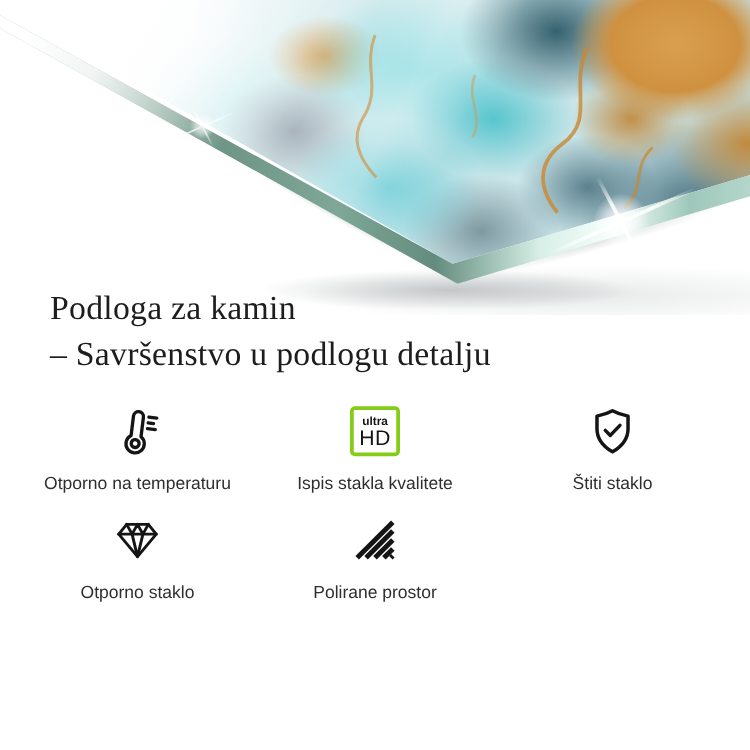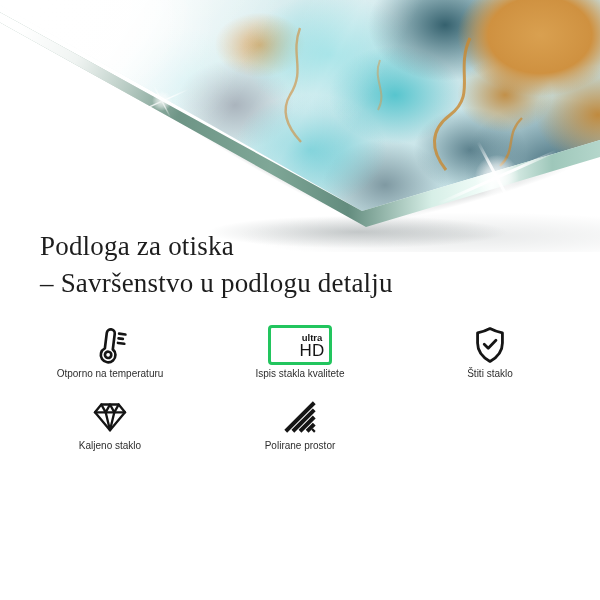--- a/index.html
+++ b/index.html
@@ -73,24 +73,24 @@
   
   .content{position:absolute;top:228px;left:0;right:0;padding:0 40px;}
   .headline{font-family:"Liberation Serif", serif;font-size:27px;line-height:37px;
     color:#1d1d1d;font-weight:400;letter-spacing:0.2px;}
   .description{margin:13px 0 0 0;max-width:528px;font-size:13.6px;line-height:26px;
     color:#404040;letter-spacing:0.1px;}
   
   .features{margin:21px 0 0 -25px;display:grid;grid-template-columns:190px 190px 190px;row-gap:16px;}
   .feature{display:flex;flex-direction:column;align-items:center;}
   .feature .icon-wrap{height:44px;display:flex;align-items:center;justify-content:center;}
-  .feature .label{margin-top:1px;font-size:10px;color:#2e2e2e;}
+  .feature .label{margin-top:11px;font-size:14px;color:#2e2e2e;}
   .feature svg{stroke:#151515;fill:none;stroke-width:1.6;stroke-linecap:round;stroke-linejoin:round;}
-  .uhd-box{width:34px;height:34px;border:3px solid #22c55e;border-radius:4px;
-    display:flex;flex-direction:column;align-items:center;justify-content:center;color:#151515;padding-left:24px;}
+  .uhd-box{width:34px;height:34px;border:3px solid #84cc16;border-radius:4px;
+    display:flex;flex-direction:column;align-items:center;justify-content:center;color:#151515;}
   .uhd-top{font-size:9.5px;font-weight:700;line-height:10px;}
   .uhd-bottom{font-size:17px;font-weight:400;line-height:15px;letter-spacing:0.3px;}
 </style>
 </head>
 <body>
 
 <div class="hero">
   <div class="floor-shadow"></div>
   <div class="edge-shadow left"></div>
   <div class="edge-shadow right"></div>
@@ -113,21 +113,21 @@
   </div>
   <div class="sparkle big">
     <span class="glow"></span>
       <span class="ray-h"></span>
       <span class="ray-v"></span>
   </div>
 </div>
 
 <div class="content">
   <div class="headline">
-    <div>Podloga za otiska</div>
+    <div>Podloga za kamin</div>
     <div>– Savršenstvo u podlogu detalju</div>
   </div>
 
 
   <div class="features">
 
     <div class="feature">
       <div class="icon-wrap">
         <svg width="40" height="40" viewBox="0 0 24 24">
           <g transform="rotate(7 12 12)">
@@ -164,21 +164,21 @@
 
     <div class="feature">
       <div class="icon-wrap">
         <svg width="44" height="40" viewBox="0 0 24 24" style="stroke-width:1.4">
           <path d="M6.8 4.5 L3 9.2 L12 20 L21 9.2 L17.2 4.5 Z"></path>
           <line x1="3" y1="9.2" x2="21" y2="9.2"></line>
           <path d="M6.8 4.5 L9.4 9.2 L12 4.5 L14.6 9.2 L17.2 4.5"></path>
           <path d="M9.4 9.2 L12 20 L14.6 9.2"></path>
         </svg>
       </div>
-      <div class="label">Kaljeno staklo</div>
+      <div class="label">Otporno staklo</div>
     </div>
 
     <div class="feature">
       <div class="icon-wrap">
         <svg width="40" height="38" viewBox="0 0 24 24" style="stroke-width:2.5;stroke-linecap:butt">
           <line x1="3" y1="21" x2="21" y2="3"></line>
           <line x1="7.5" y1="21" x2="21" y2="7.5"></line>
           <line x1="12" y1="21" x2="21" y2="12"></line>
           <line x1="16.5" y1="21" x2="21" y2="16.5"></line>
           <line x1="20" y1="21" x2="21" y2="20"></line>

